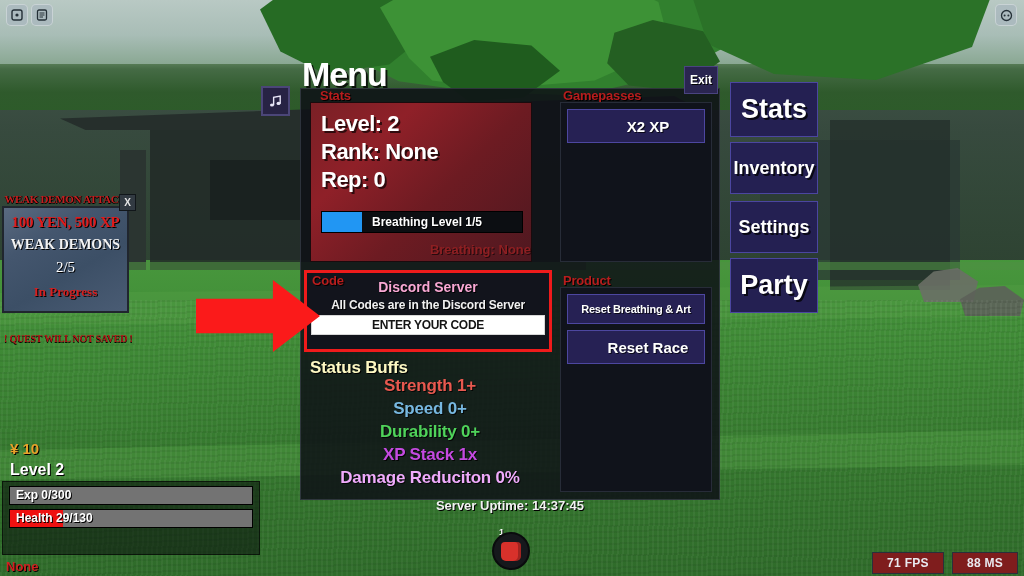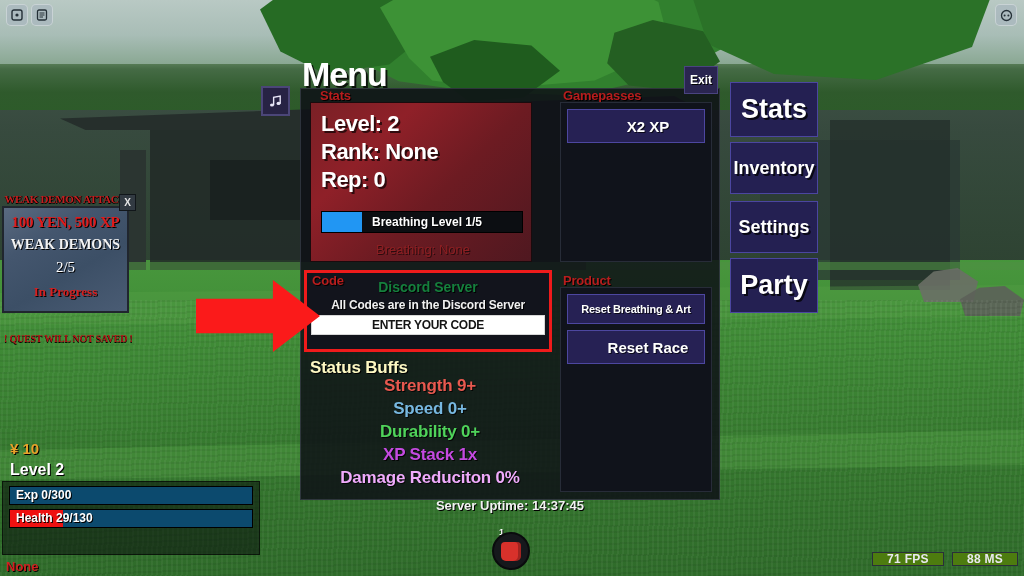--- a/index.html
+++ b/index.html
@@ -162,21 +162,21 @@
     font-weight:bold; font-size:16px; color:#fff;
     text-shadow:1px 1px 0 #000;
   }
   .bars {
     position:absolute; left:2px; top:481px; width:258px; height:74px;
     background:rgba(10,14,12,.55);
     border:1px solid rgba(0,0,0,.6);
     padding:4px 6px; display:flex; flex-direction:column; gap:4px;
   }
   .bar {
-    position:relative; height:19px; background:#0c4a6e;
+    position:relative; height:19px; background:#737373;
     border:1px solid #000; overflow:hidden;
   }
   .bar .fill { position:absolute; left:0; top:0; bottom:0; }
   .bar span {
     position:relative; z-index:2; display:block; line-height:17px;
     padding-left:6px; font-size:12px; font-weight:bold; color:#fff;
     text-shadow:1px 1px 0 #000;
   }
   .hud-none {
     position:absolute; left:6px; top:559px;
@@ -195,22 +195,22 @@
     width:20px; height:19px; background:#d8312b; border-radius:4px 4px 5px 5px;
     box-shadow: inset -3px 0 0 rgba(0,0,0,.25);
   }
   .hotbar-num {
     position:absolute; left:499px; top:527px; font-size:9px; color:#fff;
     font-weight:bold; text-shadow:1px 1px 0 #000;
   }
 
   
   .perf {
-    position:absolute; top:552px; height:14px;
-    background:#4d7c0f; border:1px solid #2a2f3a;
+    position:absolute; top:552px; height:22px;
+    background:#7f1d1d; border:1px solid #2a2f3a;
     display:flex; align-items:center; justify-content:center;
     color:#e9e9ef; font-size:12px; font-weight:bold;
     letter-spacing:.3px;
   }
   #perf-fps { left:872px; width:72px; }
   #perf-ms  { left:952px; width:66px; }
 
   
   .menu-panel {
     position:absolute; left:300px; top:88px; width:420px; height:412px;
@@ -253,35 +253,35 @@
   .breath-bar {
     position:absolute; left:10px; bottom:28px; width:202px; height:22px;
     background:#0c0e12; border:1px solid #000; overflow:hidden;
   }
   .breath-bar .fill { position:absolute; left:0; top:0; bottom:0; background:#2196f3; }
   .breath-bar span {
     position:relative; z-index:2; display:block; line-height:20px; padding-left:5px;
     font-size:12px; font-weight:bold; color:#fff; text-shadow:1px 1px 0 #000;margin-left:45px;
   }
   .breath-label {
-    position:absolute; left:4px; right:0; bottom:4px; text-align:center;
-    font-size:13px; font-weight:normal; color:#8e1f22;
+    position:absolute; left:4px; right:0; bottom:4px; text-align:right;
+    font-size:13px; font-weight:bold; color:#8e1f22;
     text-shadow:1px 1px 0 rgba(0,0,0,.6);
   }
 
   
   #code-label { left:312px; top:273px; z-index:6; }
   .code-box {
     position:absolute; left:304px; top:270px; width:248px; height:82px;
     background:#12141c; border:3px solid #ef1b1b;
     padding:6px 7px;
     display:flex; flex-direction:column; align-items:center; gap:3px;
   }
   .discord-link {
-    font-size:14px; font-weight:bold; color:#15803d;
+    font-size:14px; font-weight:bold; color:#f9a8d4;
     text-shadow:1px 1px 0 #000;
   }
   .code-hint {
     font-size:12px; font-weight:bold; color:#f0f0f0;
     text-shadow:1px 1px 0 #000; letter-spacing:-0.2px;
   }
   .code-input {
     width:234px; height:20px; background:#fff; border:1px solid #d8d8d8;
     display:flex; align-items:center; justify-content:center;
     font-size:12px; font-weight:bold; color:#141414;
@@ -462,21 +462,21 @@
 
   <div class="section-label" id="code-label">Code</div>
   <div class="code-box" style="border-color: rgb(239, 27, 27);">
     <div class="discord-link">Discord Server</div>
     <div class="code-hint">All Codes are in the Discord Server</div>
     <div class="code-input">ENTER YOUR CODE</div>
   </div>
 
   <div class="section-label" id="buffs-label">Status Buffs</div>
   <div class="buffs">
-    <div class="buff" id="buff0" style="color: rgb(232, 89, 79);">Strength 9+</div>
+    <div class="buff" id="buff0" style="color: rgb(232, 89, 79);">Strength 1+</div>
     <div class="buff" id="buff1" style="color: rgb(119, 184, 224);">Speed 0+</div>
     <div class="buff" id="buff2" style="color: rgb(79, 211, 90);">Durability 0+</div>
     <div class="buff" id="buff3" style="color: rgb(196, 74, 224);">XP Stack 1x</div>
     <div class="buff" id="buff4" style="color: #f0abfc;">Damage Reduciton 0%</div>
   </div>
 
   <div class="section-label" id="gamepasses-label">Gamepasses</div>
   <div class="gp-box">
     <div class="blue-btn btn-lg">X2 XP</div>
   </div>

